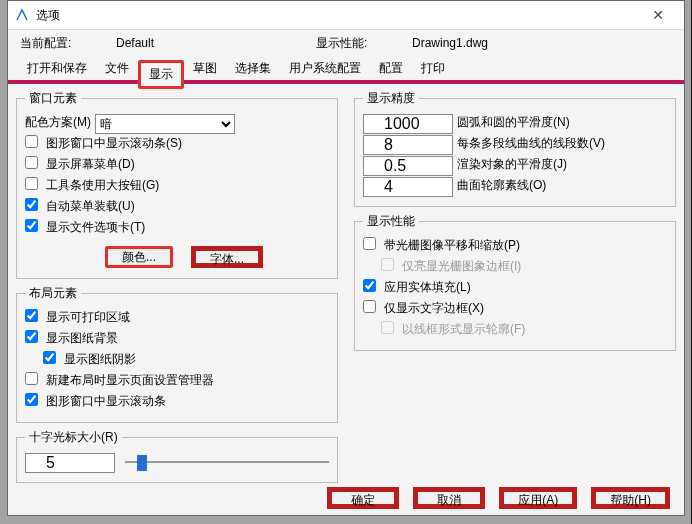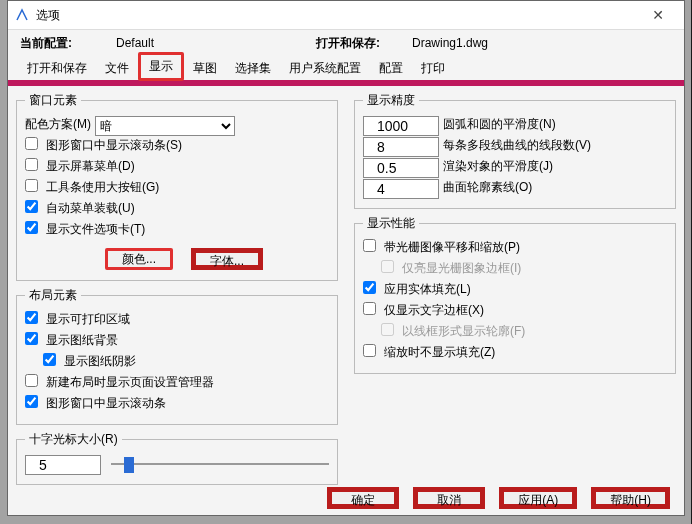--- a/index.html
+++ b/index.html
@@ -3,35 +3,35 @@
 <meta charset="utf-8">
 <style>
   html,body{margin:0;padding:0;font-family:"Microsoft YaHei","SimSun",sans-serif;font-size:12px;color:#000;background:#1a1a1a;}
   .page{width:691px;height:524px;position:relative;background:#a3a3a3;}
   .window{position:absolute;left:7px;top:0;width:678px;height:516px;background:#f4f4f4;border:1px solid #666;box-sizing:border-box;}
   .titlebar{height:28px;display:flex;align-items:center;padding:0 6px;background:#fff;border-bottom:1px solid #ddd;}
   .titlebar .icon{width:16px;height:16px;margin-right:6px;display:inline-flex;align-items:center;justify-content:center;}
   .titlebar .title{flex:1;font-size:12px;}
   .titlebar .close{width:40px;text-align:center;font-size:14px;color:#444;cursor:pointer;}
   .cfgrow{display:flex;align-items:center;height:22px;padding:2px 12px 0 12px;font-size:12px;}
-  .cfgrow .lbl{width:96px;font-weight:bold;}
+  .cfgrow .lbl{width:96px;}
   .cfgrow .val{width:200px;}
-  .tabs{display:flex;align-items:flex-end;padding:0 10px;margin-top:2px;border-bottom:6px solid #be185d;height:24px;}
+  .tabs{display:flex;align-items:flex-end;padding:0 10px;margin-top:2px;border-bottom:4px solid #be185d;height:24px;}
   .tab{padding:3px 8px;margin-right:0px;font-size:12px;border:1px solid transparent;border-bottom:none;cursor:pointer;}
-  .tab.active{background:#f4f4f4;border-color:#bbb;position:relative;top:1px;padding-left:8px;}
+  .tab.active{background:#f4f4f4;border-color:#bbb;position:relative;top:9px;padding-left:8px;}
   .hl-red{border:3px solid #e03030 !important;border-radius:2px;}
   .body{display:flex;padding:6px 8px 4px 8px;gap:16px;}
   .col{flex:1;display:flex;flex-direction:column;gap:6px;}
   fieldset{border:1px solid #bbb;margin:0;padding:6px 8px 8px 8px;}
   legend{font-size:12px;padding:0 4px;}
   .row{display:flex;height:20px;margin:1px 0;font-size:12px;gap:4px;}
   .row.indent{padding-left:18px;}
   .chk{width:13px;height:13px;margin:0 4px 0 0;}
   select{height:20px;font-size:12px;background:#fff;border:1px solid #888;}
-  input[type=text]{height:18px;font-size:14px;border:1px solid #888;padding:0 13px;background:#fff;}
+  input[type=text]{height:18px;font-size:16px;border:1px solid #888;padding:0 20px;background:#fff;}
   .btn{height:22px;padding:0 14px;font-size:12px;background:#f0f0f0;border:5px solid #b91c1c;cursor:pointer;}
   .btnrow{display:flex;gap:18px;padding:6px 0 2px 80px;}
   .numbox{width:48px;}
   .slider{position:relative;flex:1;height:18px;}
   .slider .track{position:absolute;left:0;right:0;top:8px;height:2px;background:#999;}
   .slider .thumb{position:absolute;top:2px;width:10px;height:16px;background:#2a6bd4;}
   .disabled{color:#9a9a9a;}
   .footer{position:absolute;left:0;right:0;bottom:6px;display:flex;justify-content:flex-end;gap:14px;padding:0 14px;}
   .footer .btn{min-width:72px;}
 </style>
@@ -46,21 +46,21 @@
             <path d="M2 12 L7 2 L12 12" fill="none" stroke="#2a6bd4" stroke-width="1.5"></path>
           </svg>
     </span>
     <span class="title">选项</span>
     <span class="close">✕</span>
   </div>
 
   <div class="cfgrow">
     <span class="lbl">当前配置:</span>
     <span class="val">Default</span>
-    <span class="lbl">打开和保存:</span>
+    <span class="lbl">显示性能:</span>
     <span class="val">Drawing1.dwg</span>
   </div>
 
   <div class="tabs">
     <div class="tab">打开和保存</div>
     <div class="tab">文件</div>
     <div class="tab active hl-red">显示</div>
     <div class="tab">草图</div>
     <div class="tab">选择集</div>
     <div class="tab">用户系统配置</div>
@@ -177,24 +177,20 @@
               <span>应用实体填充(L)</span>
             </div>
         <div class="row">
               <input type="checkbox" class="chk" style="">
               <span>仅显示文字边框(X)</span>
             </div>
         <div class="row indent disabled">
               <input type="checkbox" class="chk" disabled="" style="">
               <span>以线框形式显示轮廓(F)</span>
             </div>
-        <div class="row">
-              <input type="checkbox" class="chk" style="">
-              <span>缩放时不显示填充(Z)</span>
-            </div>
       </fieldset>
 
     </div>
   </div>
 
   <div class="footer">
     <button class="btn">确定</button>
     <button class="btn">取消</button>
     <button class="btn">应用(A)</button>
     <button class="btn">帮助(H)</button>

